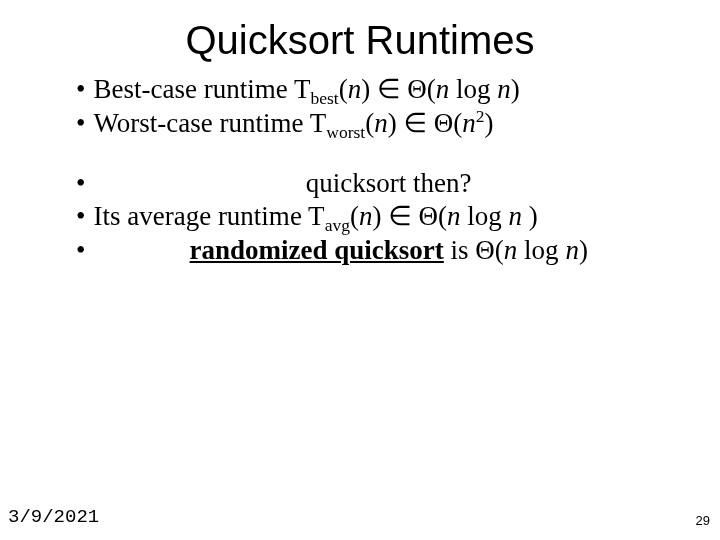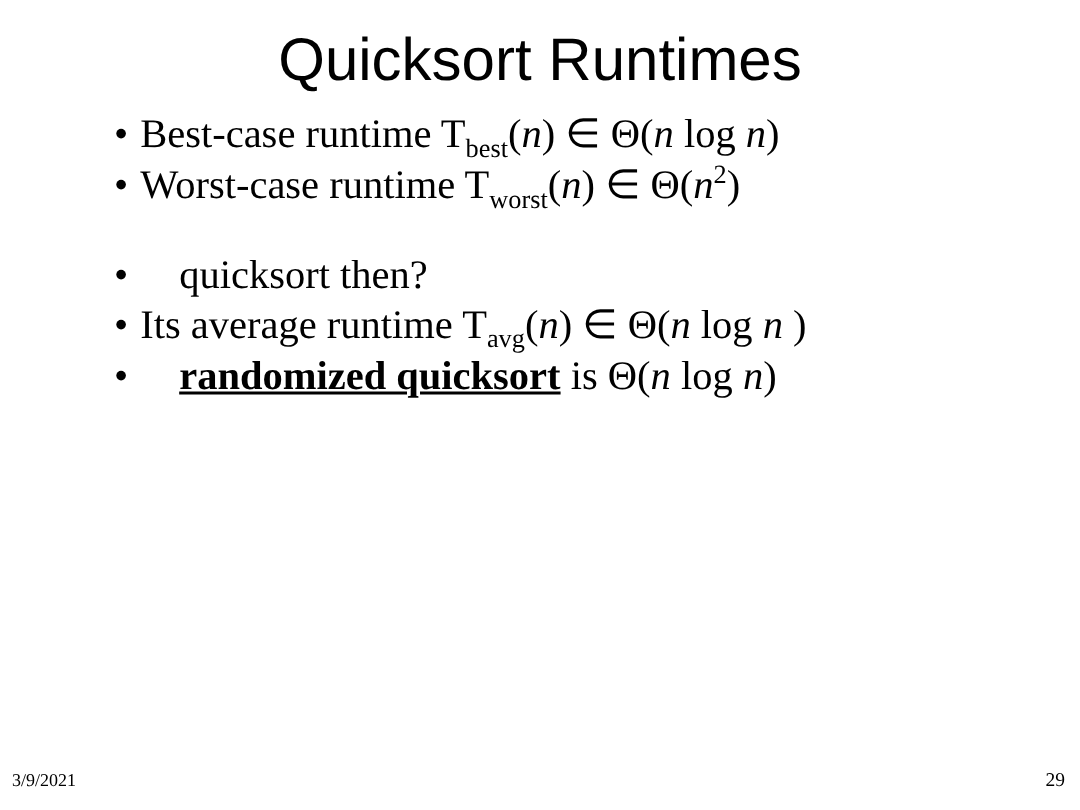--- a/index.html
+++ b/index.html
@@ -40,44 +40,45 @@
   }
   .bullet .dot {
     flex: 0 0 auto;
     padding-right: 8px;
   }
   .bullet .txt {
     flex: 1 1 auto;
   }
   .indent {
     padding-left: 26px;
+    text-align: center;
   }
   sub {
     font-size: 0.65em;
     vertical-align: sub;
     line-height: 0;
     text-align: right;
   }
   sup {
     font-size: 0.65em;
     vertical-align: super;
     line-height: 0;
   }
   .footer-date {
     position: absolute;
     left: 8px;
     bottom: 12px;
-    font-family: Liberation Serif, serif;
-    font-size: 12px;
+    font-family: Liberation Mono, monospace;
+    font-size: 19px;
   }
   .footer-page {
     position: absolute;
     right: 10px;
     bottom: 12px;
-    font-family: Liberation Serif, serif;
+    font-family: Liberation Sans, sans-serif;
     font-size: 13px;
   }
   i { font-style: italic; }
   b { font-weight: bold; text-decoration: underline; }
 </style>
 </head>
 <body>
 
 <div class="slide">
 

